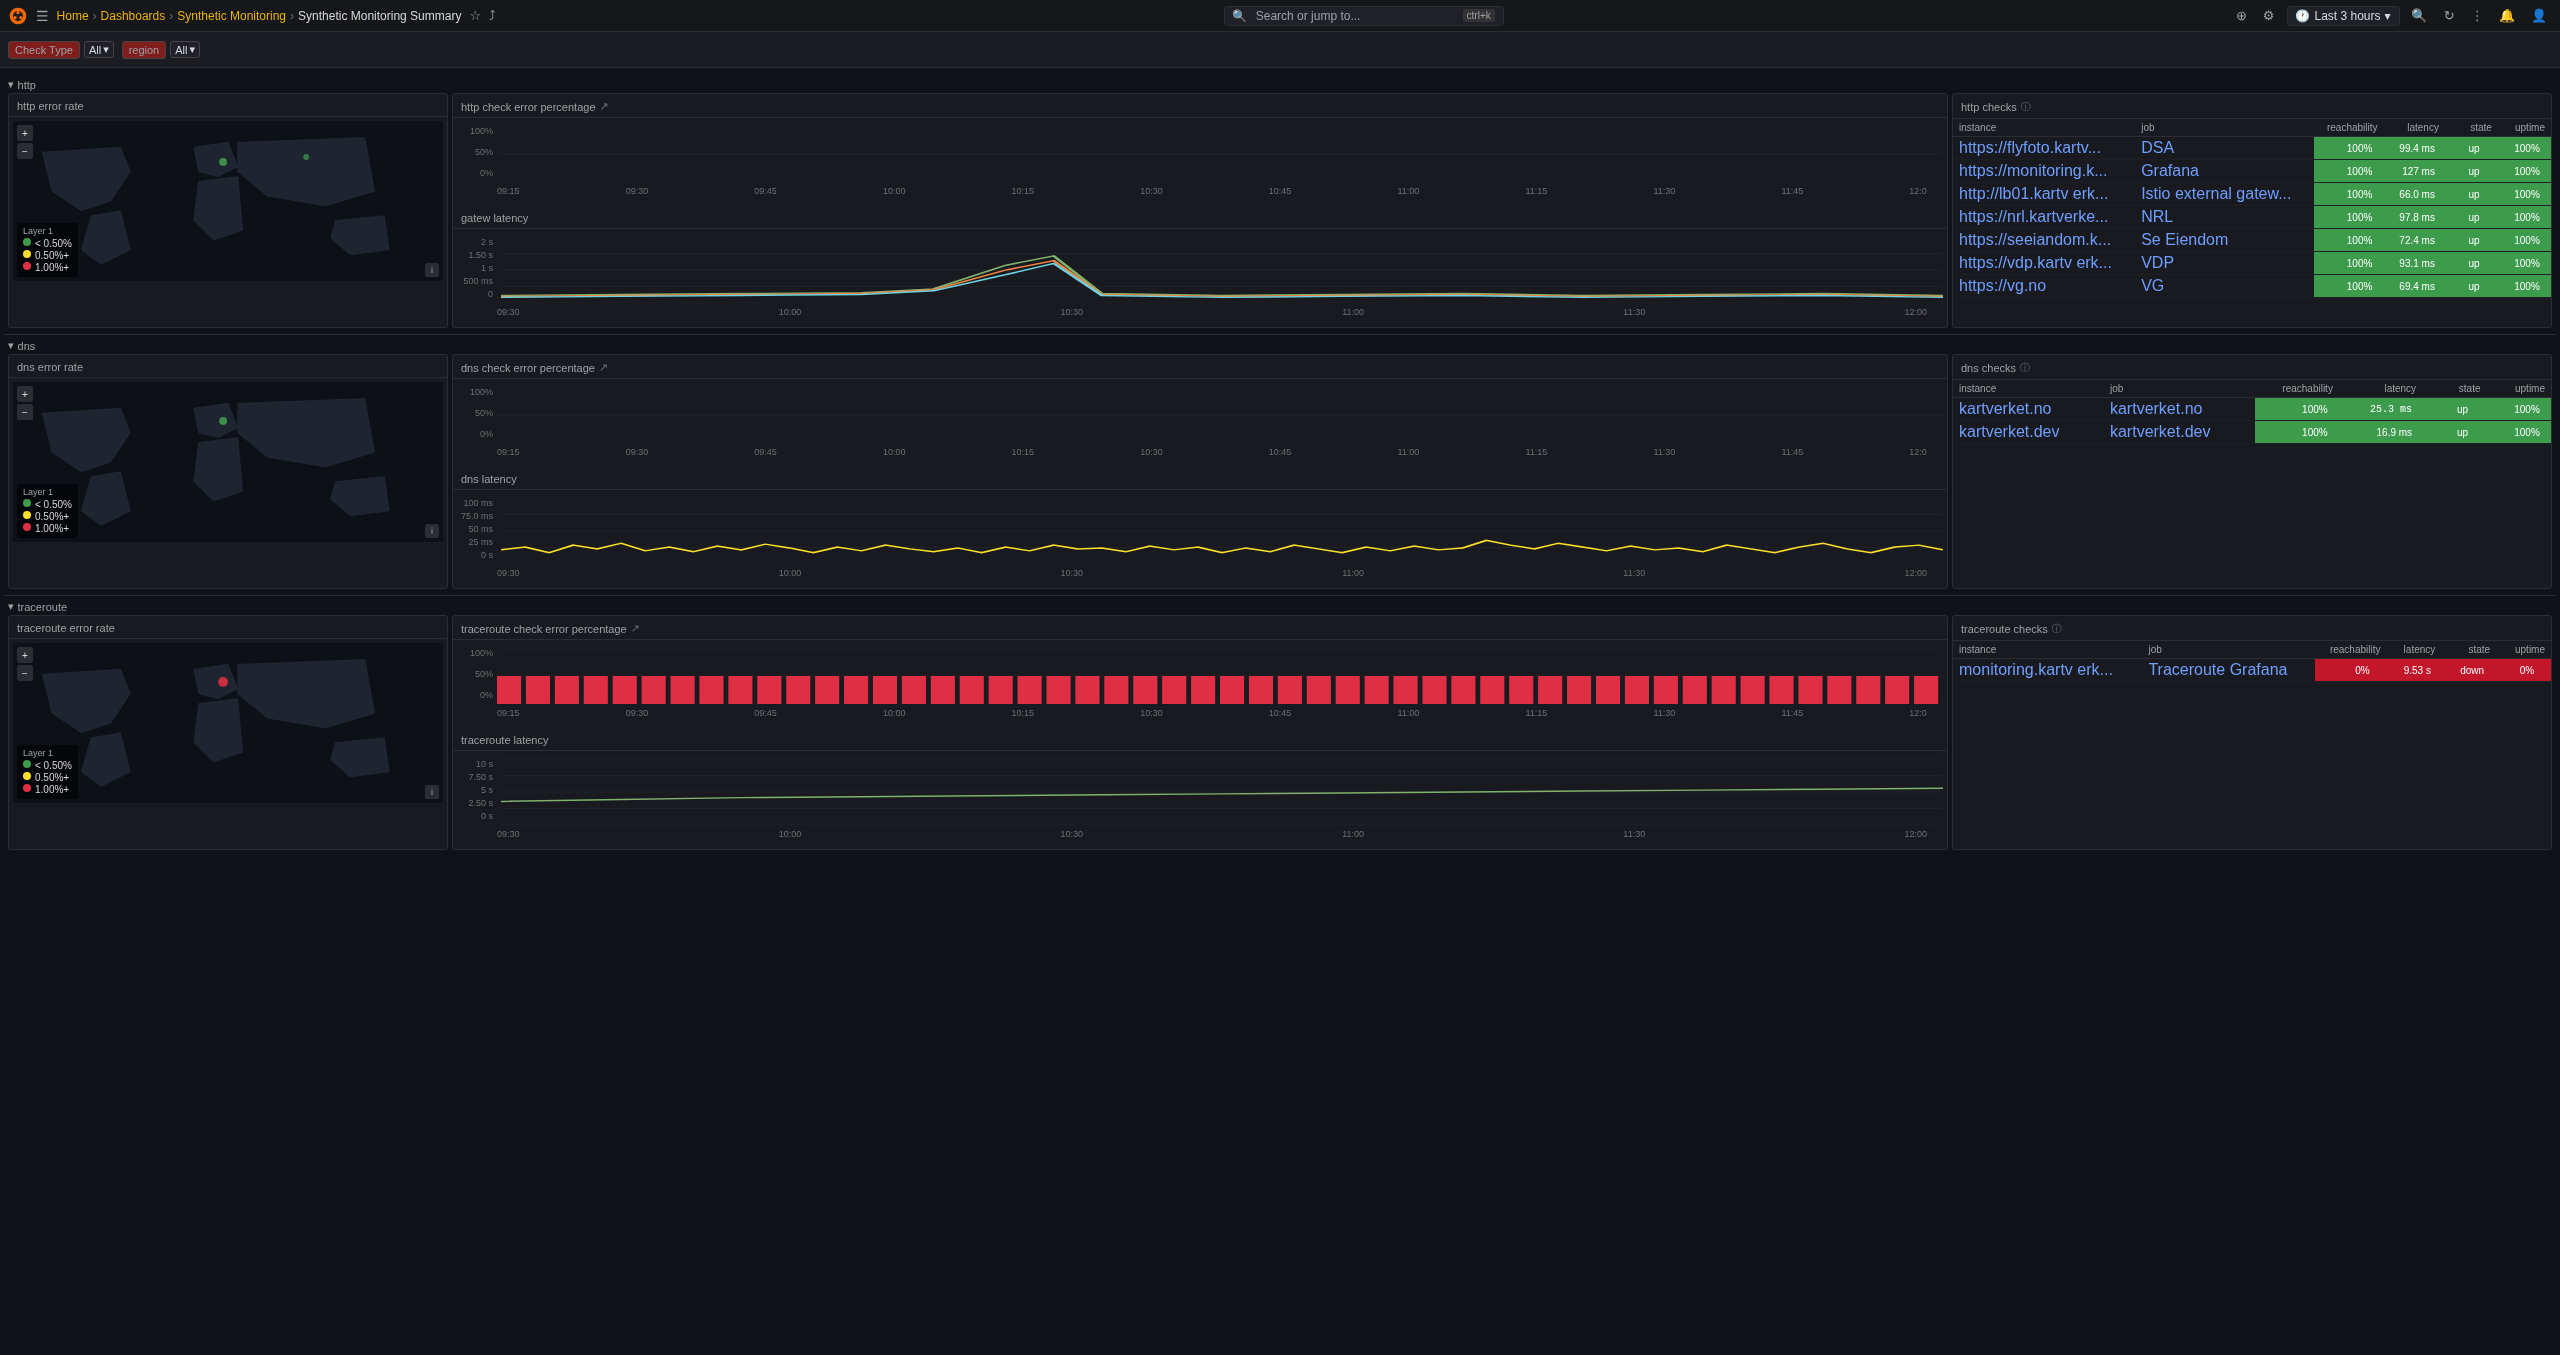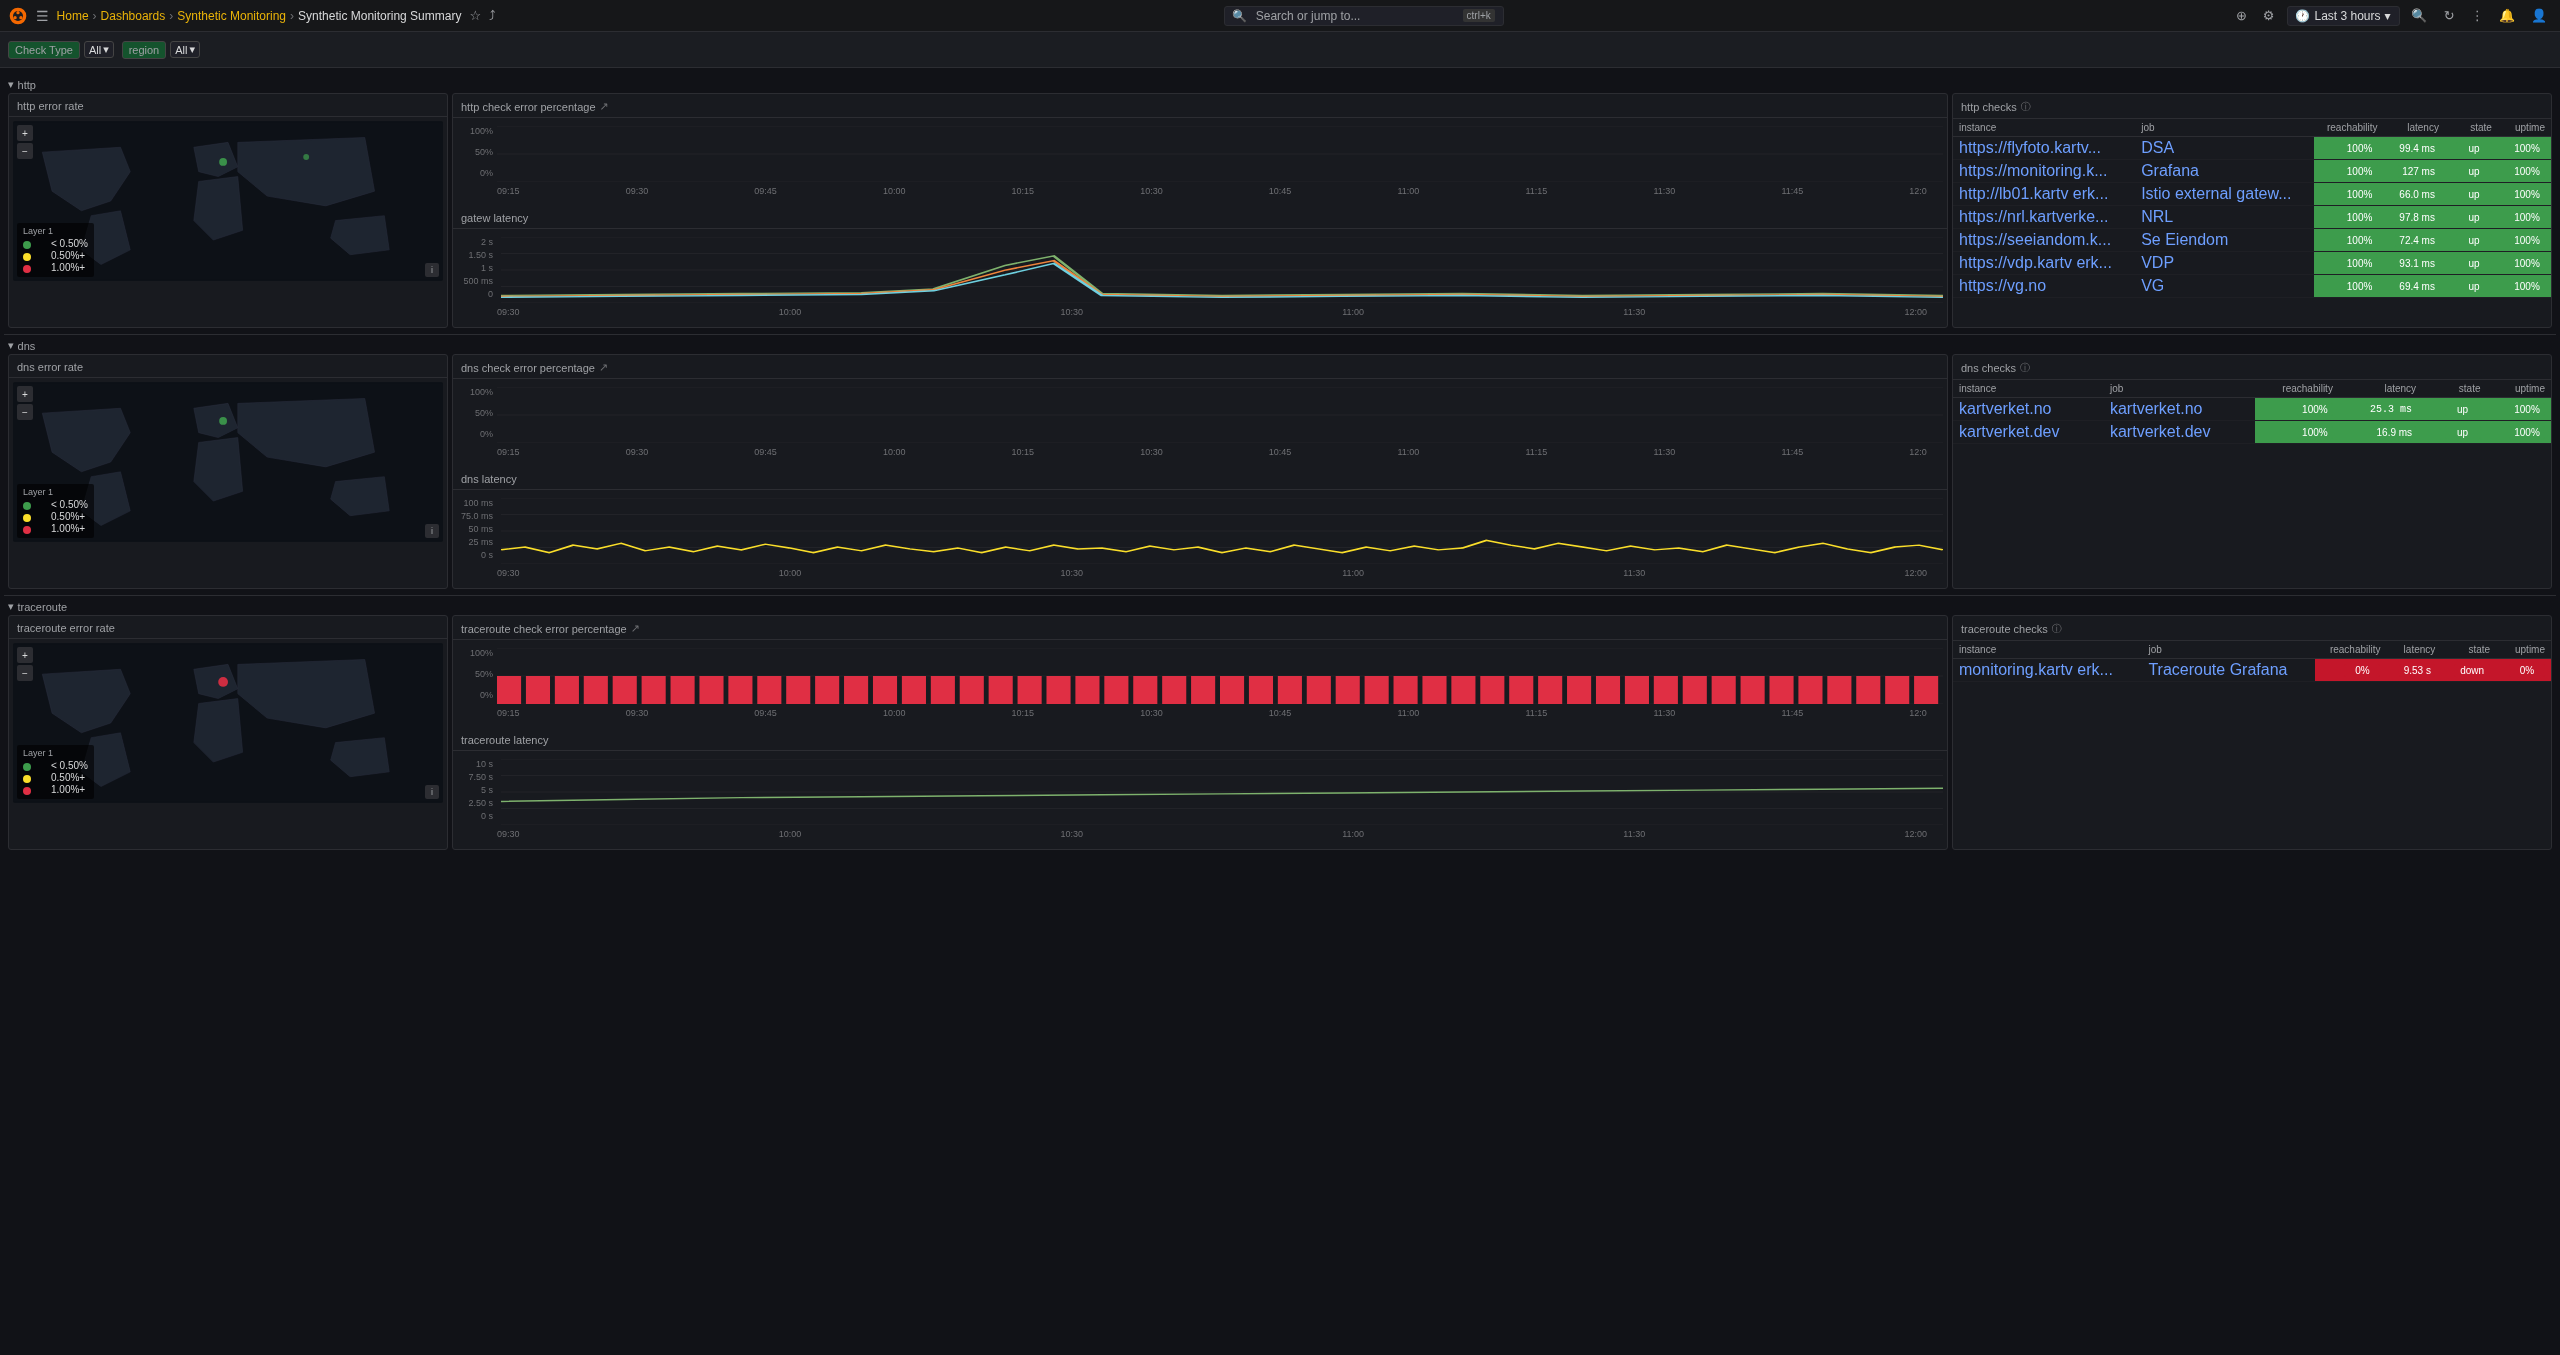--- a/index.html
+++ b/index.html
@@ -13,21 +13,21 @@
     .breadcrumb-sep { color: #6e6f73; }
     .breadcrumb-current { color: #d8d9da; }
     .topbar-search { background: #1f2028; border: 1px solid #2c2d32; border-radius: 3px; color: #9fa1a5; padding: 2px 8px; font-size: 12px; display: flex; align-items: center; gap: 8px; width: 280px; }
     .topbar-right { display: flex; align-items: center; gap: 8px; }
     .topbar-btn { background: none; border: none; color: #9fa1a5; cursor: pointer; padding: 2px 4px; font-size: 13px; }
     .time-range { background: #1f2028; border: 1px solid #2c2d32; border-radius: 3px; color: #d8d9da; padding: 2px 8px; font-size: 12px; display: flex; align-items: center; gap: 4px; cursor: pointer; }
 
     
     .navbar { background: #1b1d22; height: 36px; display: flex; align-items: center; padding: 0 8px; gap: 8px; border-bottom: 1px solid #2c2d32; }
     .navbar-btn { background: none; border: none; color: #9fa1a5; cursor: pointer; font-size: 14px; }
-    .filter-label { font-size: 11px; color: #9fa1a5; padding: 2px 6px; background: #14532d; border: 1px solid #444; border-radius: 3px; cursor: pointer; }
+    .filter-label { font-size: 11px; color: #9fa1a5; padding: 2px 6px; background: #7f1d1d; border: 1px solid #444; border-radius: 3px; cursor: pointer; }
     .filter-select { background: #1f2028; border: 1px solid #444; border-radius: 3px; color: #d8d9da; padding: 1px 4px; font-size: 11px; cursor: pointer; display: flex; align-items: center; gap: 2px; }
     .star-btn, .share-btn { background: none; border: none; color: #9fa1a5; cursor: pointer; font-size: 13px; }
 
     
     .main { padding: 4px; }
 
     
     .section-header { padding: 4px 4px 2px 4px; font-size: 11px; color: #9fa1a5; display: flex; align-items: center; gap: 4px; cursor: pointer; border-top: 1px solid #2c2d32; margin-top: 2px; }
     .section-header:first-child { border-top: none; }
 
@@ -38,21 +38,21 @@
     .panel { background: #181a1f; border: 1px solid #2c2d32; border-radius: 3px; }
     .panel-title { padding: 6px 8px 4px; font-size: 11px; color: #9fa1a5; border-bottom: 1px solid #2c2d32; display: flex; align-items: center; gap: 4px; }
     .panel-body { padding: 4px; }
 
     
     .map-panel { position: relative; }
     .map-bg { width: 100%; height: 160px; background: #0d1117; border-radius: 2px; position: relative; overflow: hidden; }
     .map-controls { position: absolute; top: 4px; left: 4px; display: flex; flex-direction: column; gap: 2px; z-index: 2; }
     .map-ctrl-btn { background: #2c2d32; border: none; color: #d8d9da; width: 16px; height: 16px; font-size: 10px; cursor: pointer; border-radius: 2px; display: flex; align-items: center; justify-content: center; }
     .map-legend { position: absolute; bottom: 4px; left: 4px; background: rgba(0,0,0,0.6); padding: 3px 6px; border-radius: 2px; font-size: 10px; }
-    .legend-item { display: flex; align-items: flex-end; gap: 20px; margin-bottom: 1px; }
+    .legend-item { display: flex; align-items: flex-start; gap: 4px; margin-bottom: 1px; }
     .legend-dot { width: 8px; height: 8px; border-radius: 50%; }
     .map-info-btn { position: absolute; bottom: 4px; right: 4px; background: #2c2d32; border: none; color: #9fa1a5; width: 14px; height: 14px; border-radius: 2px; font-size: 9px; cursor: pointer; }
     .chart-area { height: 90px; position: relative; background: #181a1f; }
     .chart-yaxis { position: absolute; left: 0; top: 0; bottom: 20px; width: 40px; display: flex; flex-direction: column; justify-content: space-between; padding: 4px 0; font-size: 9px; color: #6e6f73; text-align: right; padding-right: 4px; }
     .chart-xaxis { position: absolute; bottom: 0; left: 40px; right: 16px; height: 18px; display: flex; justify-content: space-between; font-size: 9px; color: #6e6f73; padding-top: 2px; }
 
     
     .checks-table { width: 100%; border-collapse: collapse; font-size: 11px; }
     .checks-table th { color: #9fa1a5; font-weight: 400; padding: 3px 6px; text-align: right; border-bottom: 1px solid #2c2d32; font-size: 10px; }
     .checks-table th:first-child, .checks-table th:nth-child(2) { text-align: left; }

